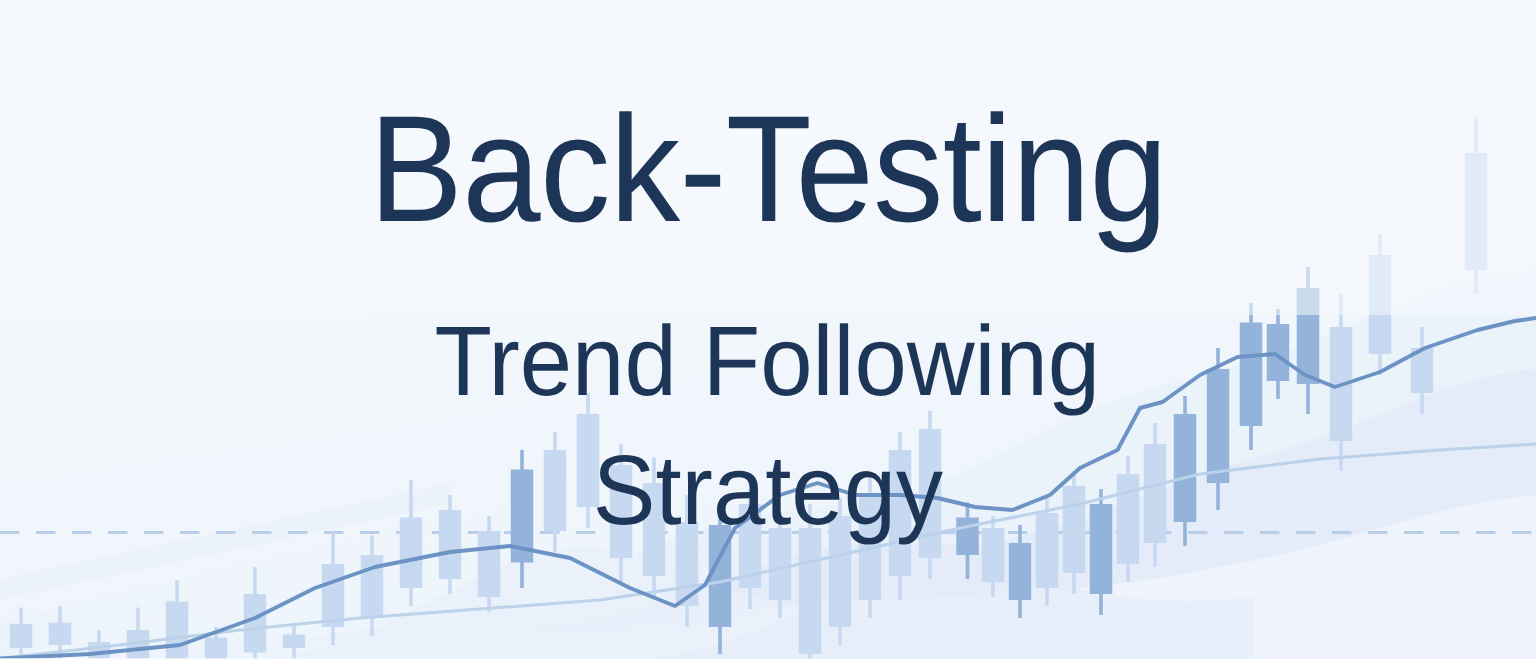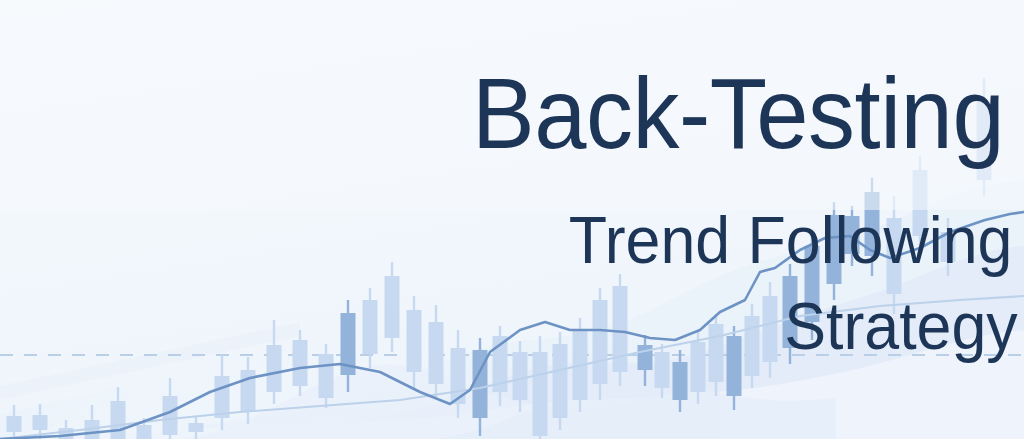--- a/index.html
+++ b/index.html
@@ -20,21 +20,21 @@
     inset: 0;
     width: 1024px;
     height: 439px;
     display: block;
   }
   #text-layer {
     position: absolute;
     inset: 0;
     display: flex;
     flex-direction: column;
-    align-items: flex-end;
+    align-items: center;
     justify-content: flex-start;
     pointer-events: none;
   }
   #banner-title {
     margin: 0;
     padding: 0;
     color: #1d3557;
     font-family: "Liberation Sans", sans-serif;
     font-size: 101px;
     font-weight: 400;

